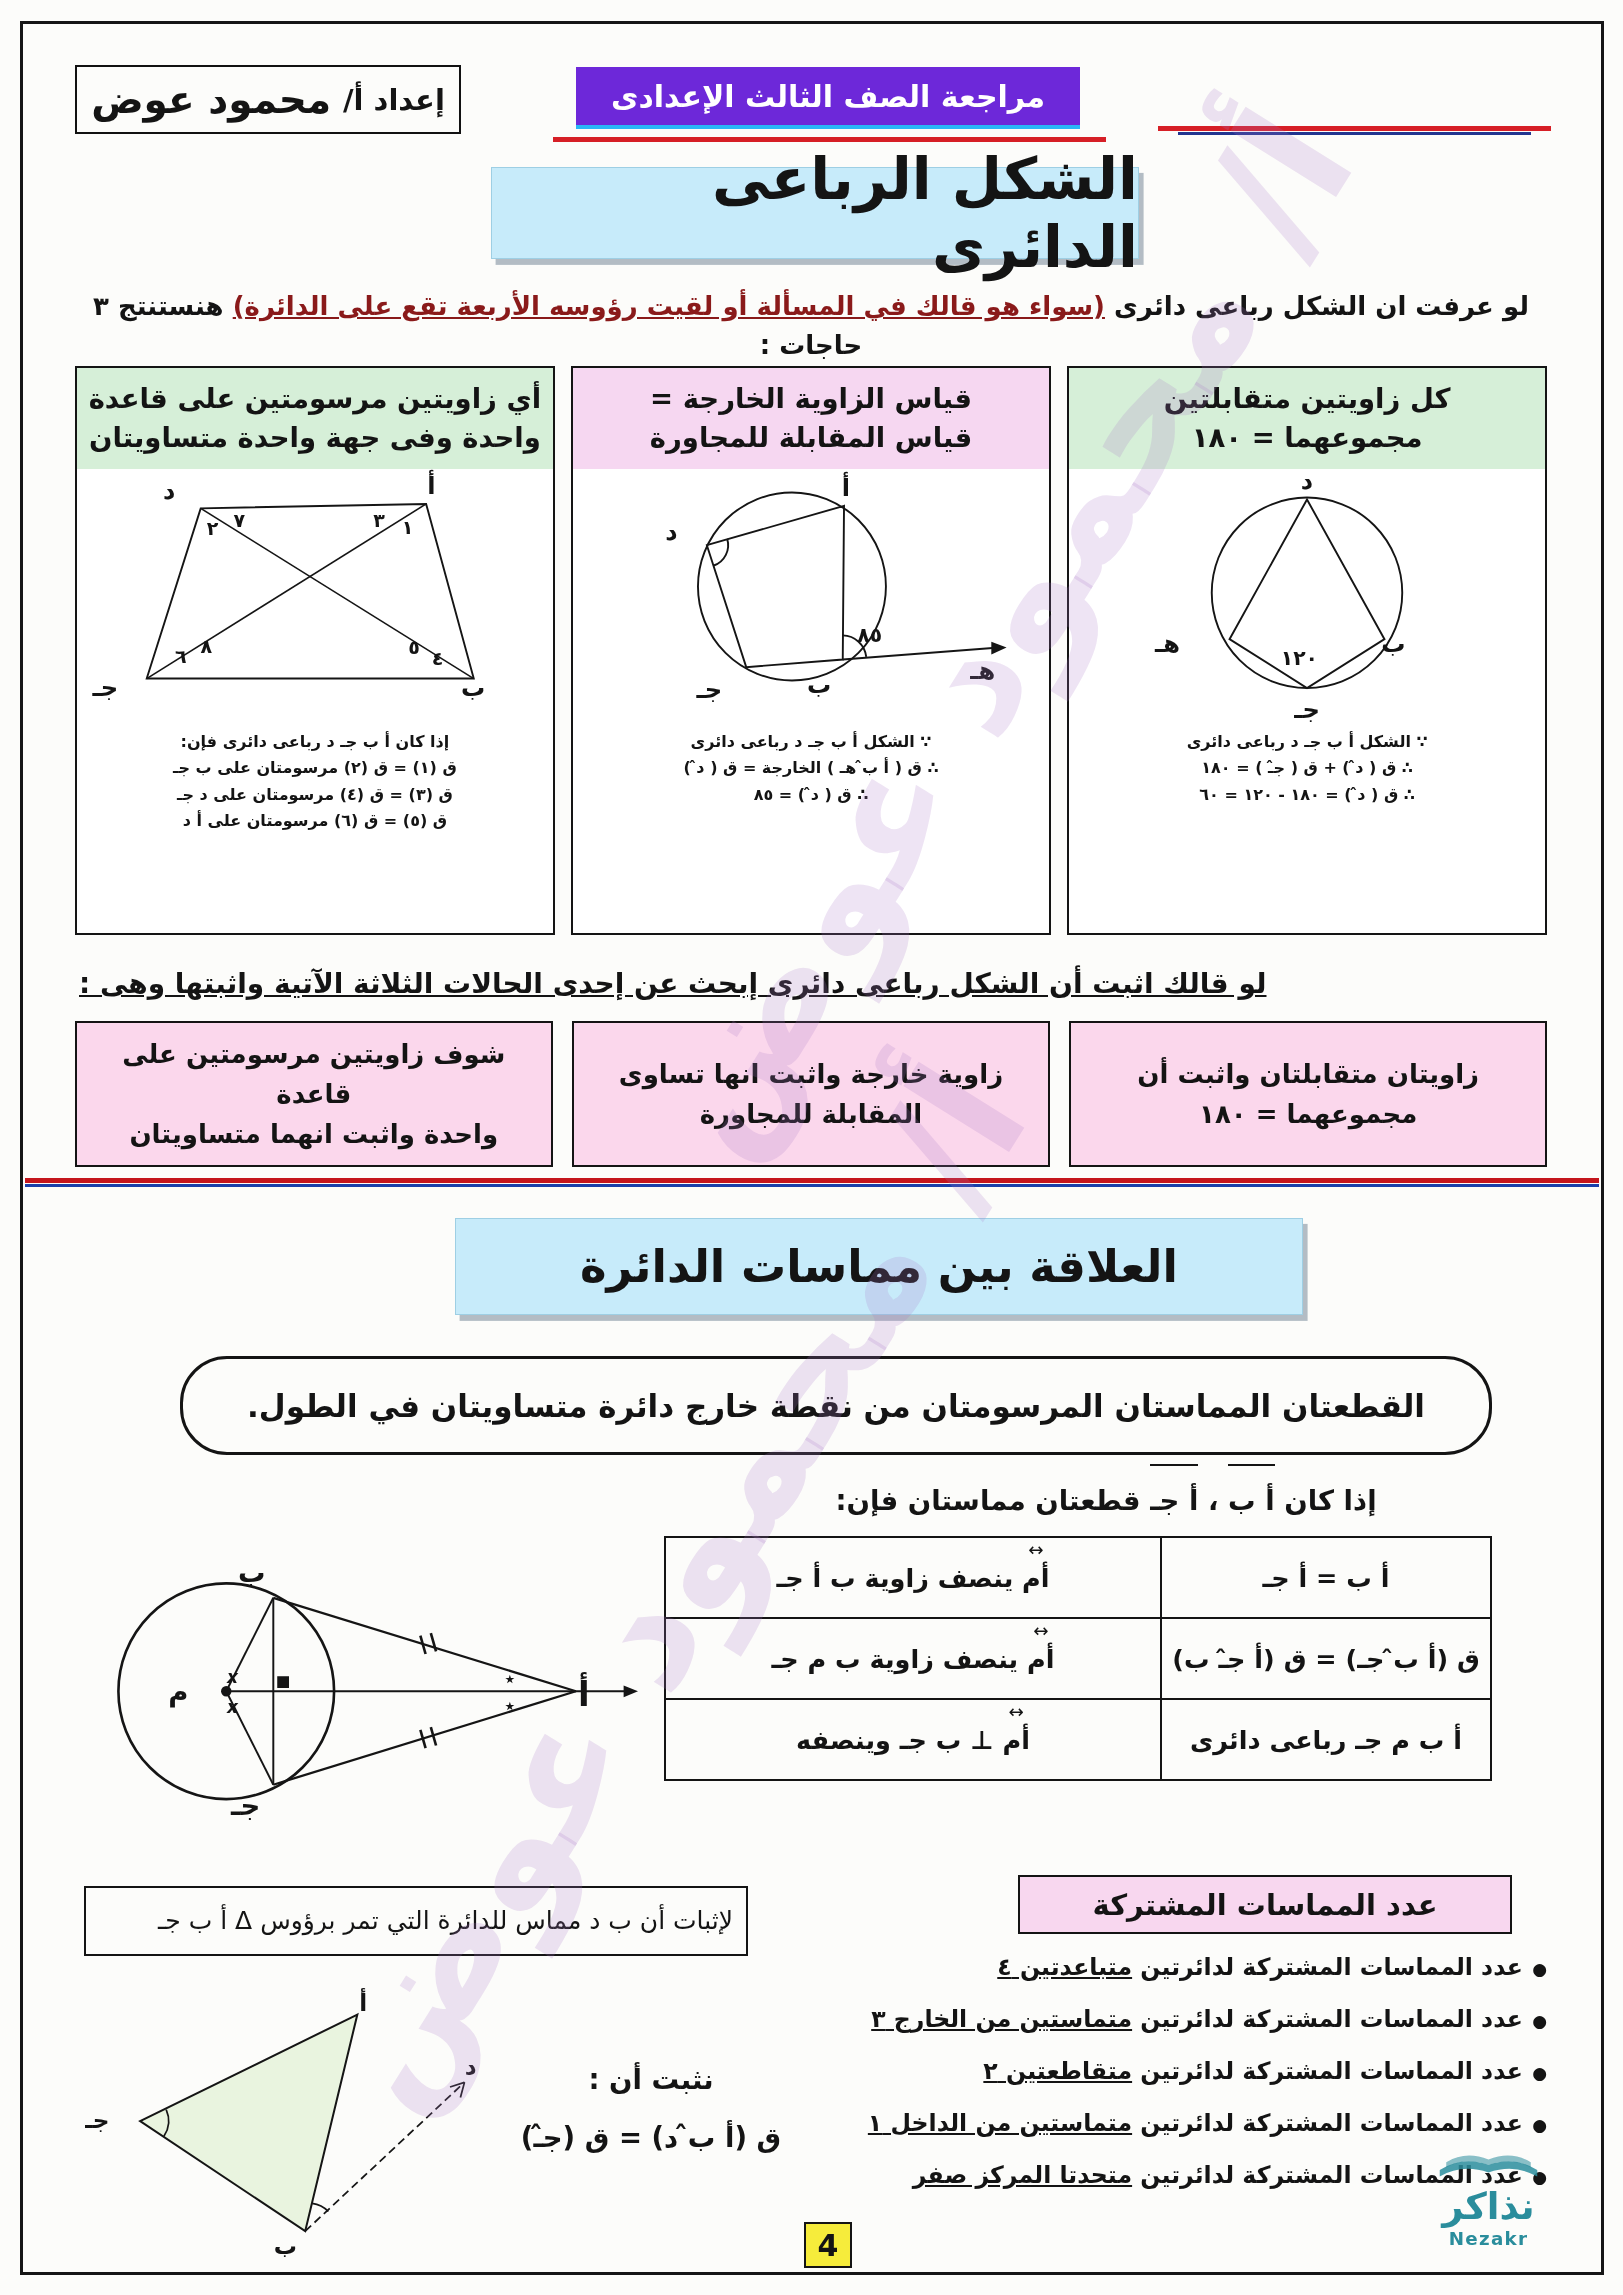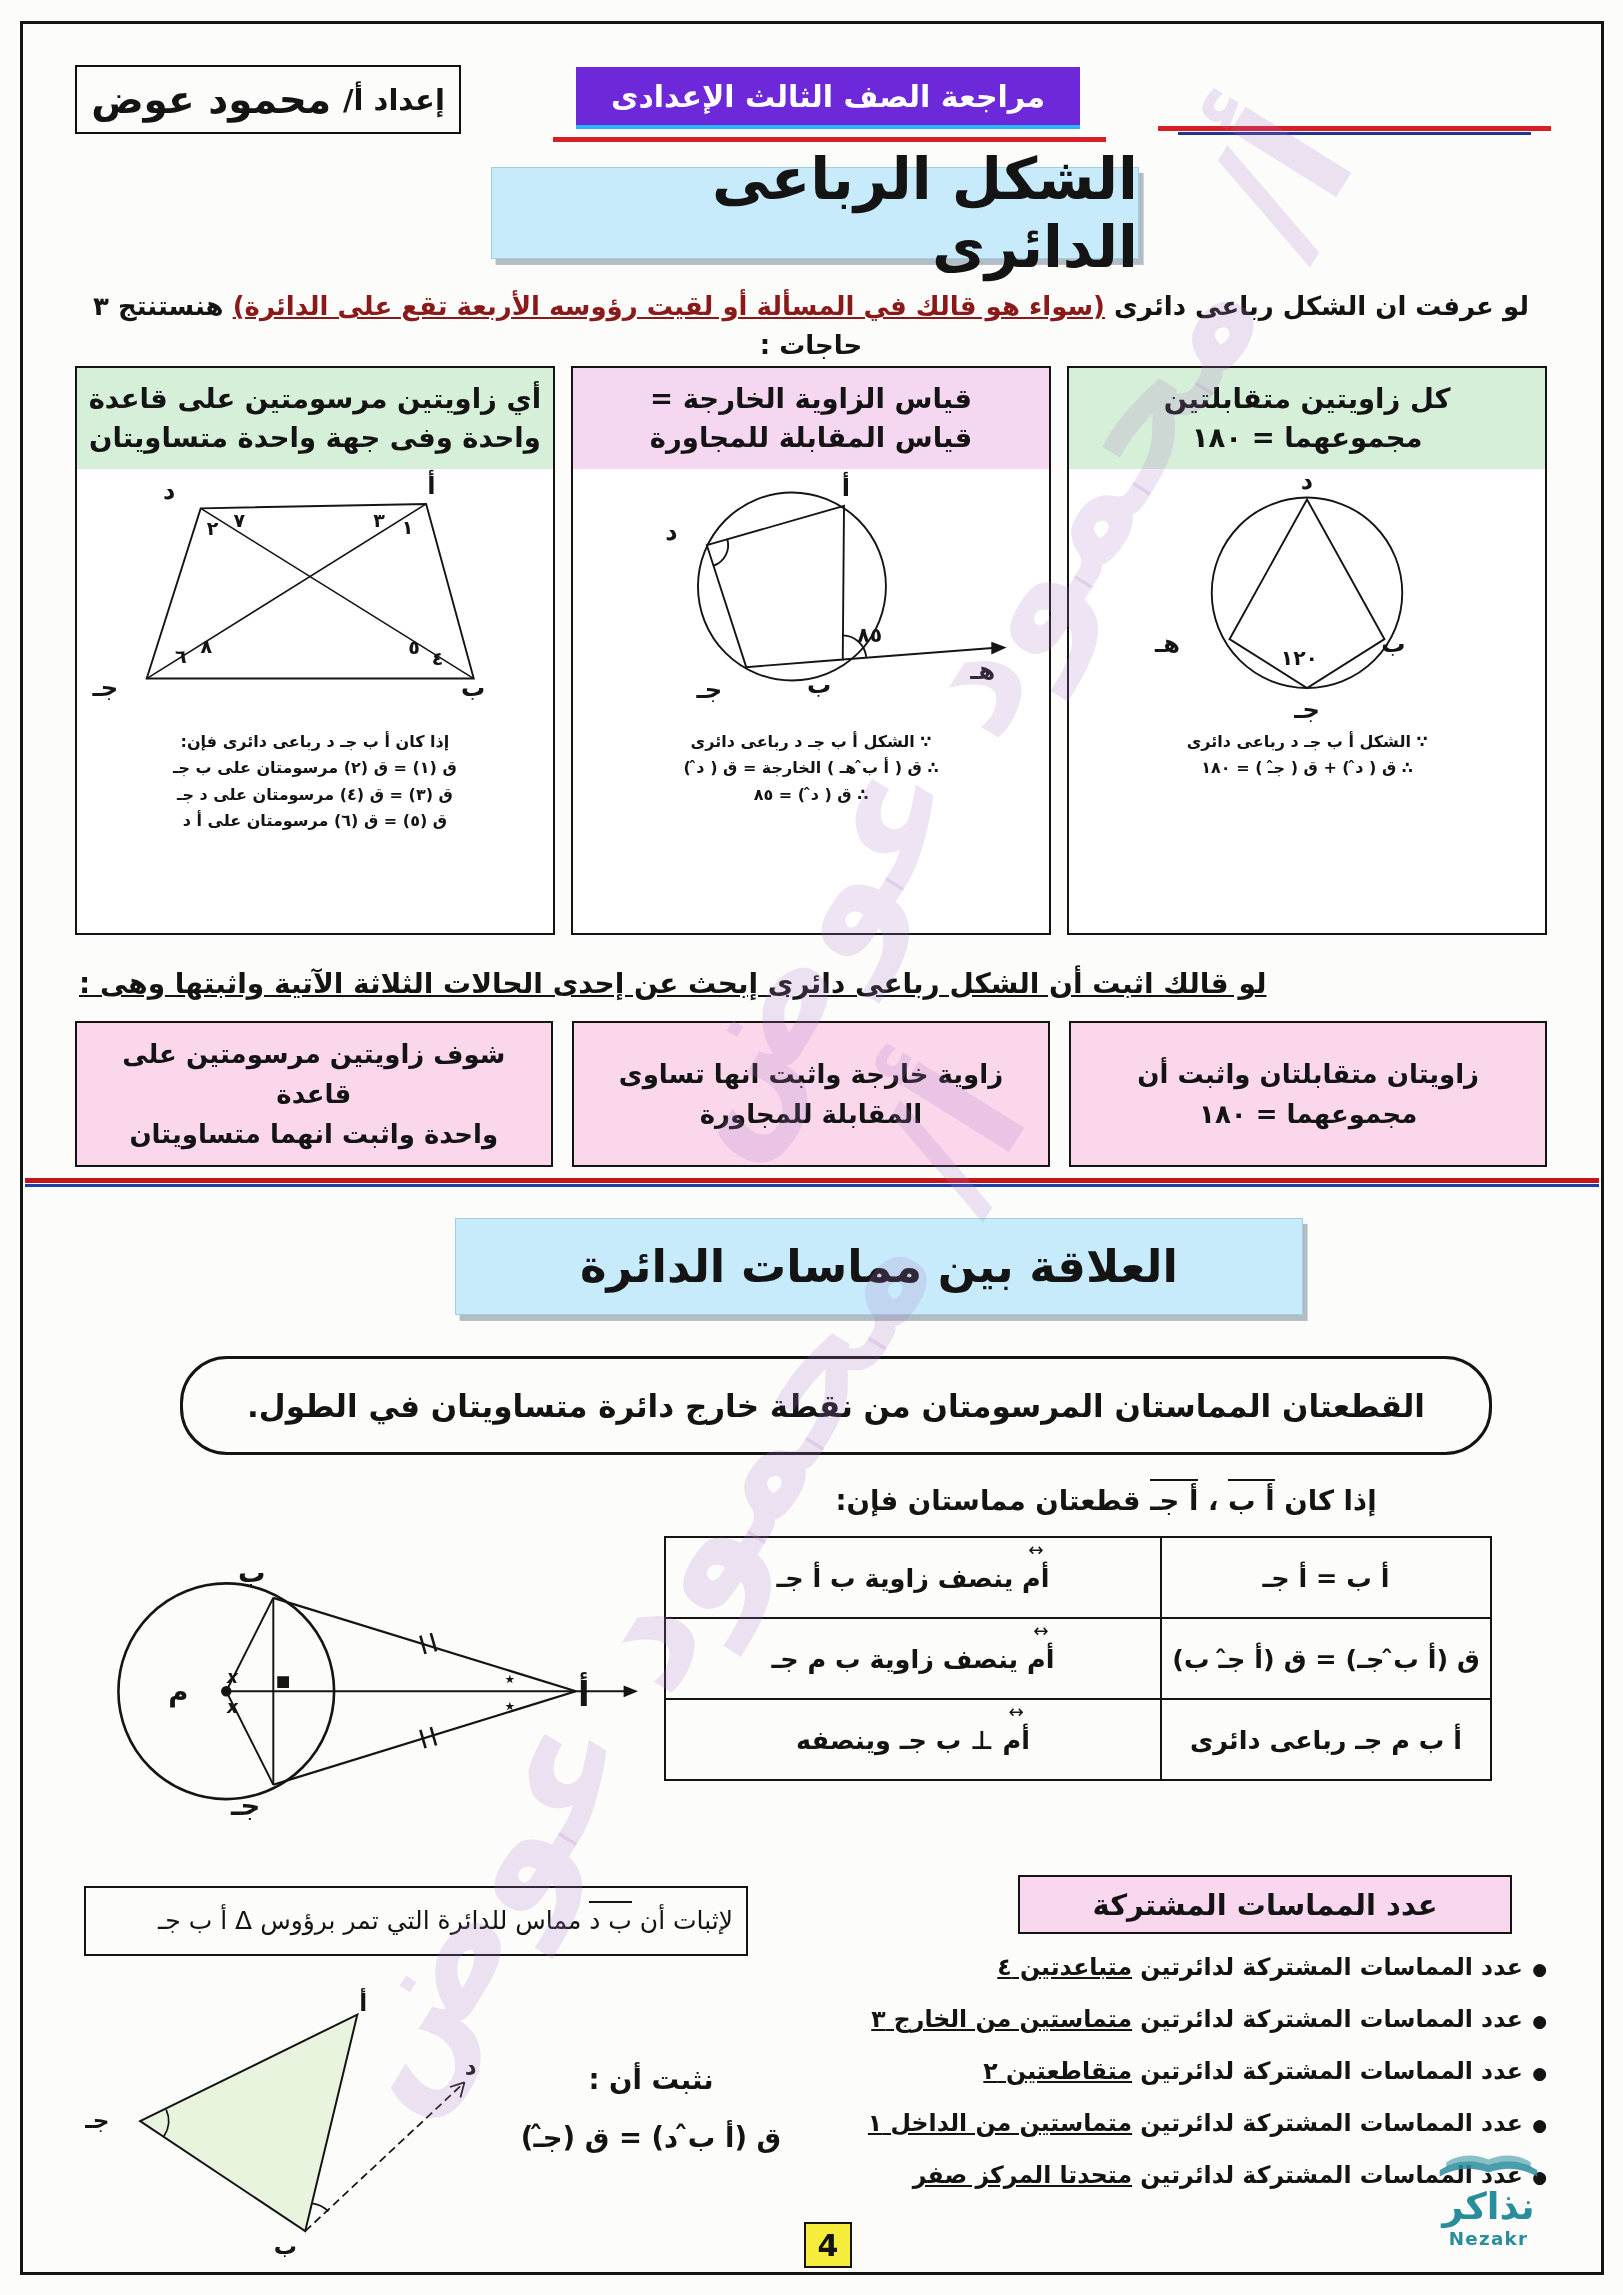--- a/index.html
+++ b/index.html
@@ -48,21 +48,21 @@
   .div-blue{position:absolute;left:25px;top:1184px;width:1574px;height:2.6px;background:#1a3faa;}
 
   
   .title2{position:absolute;left:455px;top:1218px;width:848px;height:97px;background:#c7ebfa;
           border:1.3px solid #9ecfe4;box-shadow:4.6px 5.9px 0 rgba(90,110,130,.45);
           font-size:45px;font-weight:900;display:flex;align-items:center;justify-content:center;}
   .rule-box{position:absolute;left:180px;top:1356px;width:1312px;height:99px;border:3.3px solid #141414;
             border-radius:47px;font-size:31px;font-weight:900;display:flex;align-items:center;justify-content:center;
             text-align:center;padding:0 26px;}
   .cond{position:absolute;left:687px;top:1484px;width:838px;text-align:center;font-size:27.5px;font-weight:700;}
-  .overbar{border-top:2.6px solid #141414;padding-top:3px;}
+  .overbar{border-top:2.6px solid #141414;padding-top:18px;}
 
   .ttable{position:absolute;left:664px;top:1536px;width:828px;border-collapse:collapse;}
   .ttable td{border:2.6px solid #141414;font-size:25.5px;font-weight:700;text-align:center;
              padding:17px 6.5px;height:81px;}
   .ttable .t-right{width:330px;}
   .raywrap{position:relative;display:inline-block;}
   .ray-arrow{position:absolute;top:-23.6px;left:50%;transform:translateX(-50%);font-size:18.3px;font-weight:400;}
 
   .tan-svg{position:absolute;left:69px;top:1505px;}
 
@@ -127,20 +127,21 @@
           <text x="350" y="32" font-size="38" text-anchor="middle">د</text>
           <text x="505" y="288" font-size="38">ب</text>
           <text x="350" y="392" font-size="38" text-anchor="middle">جـ</text>
           <text x="150" y="288" font-size="38">هـ</text>
           <text x="338" y="308" font-size="32" text-anchor="middle">١٢٠</text>
         </svg>
       </div>
       <div class="col-lines">
         <div>∵ الشكل أ ب جـ د رباعى دائرى</div>
         <div>∴ ق ( د̂ ) + ق ( ج̂ـ ) = ١٨٠</div>
+        <div>∴ ق ( د̂ ) = ١٨٠ - ١٢٠ = ٦٠</div>
       </div>
     </div>
 
     <div class="col">
       <div class="col-hdr hdr-pink">
         <div>قياس الزاوية الخارجة =</div>
         <div>قياس المقابلة للمجاورة</div>
       </div>
       <div class="col-diagram">
         <svg width="452" height="254" viewBox="0 0 700 400">

